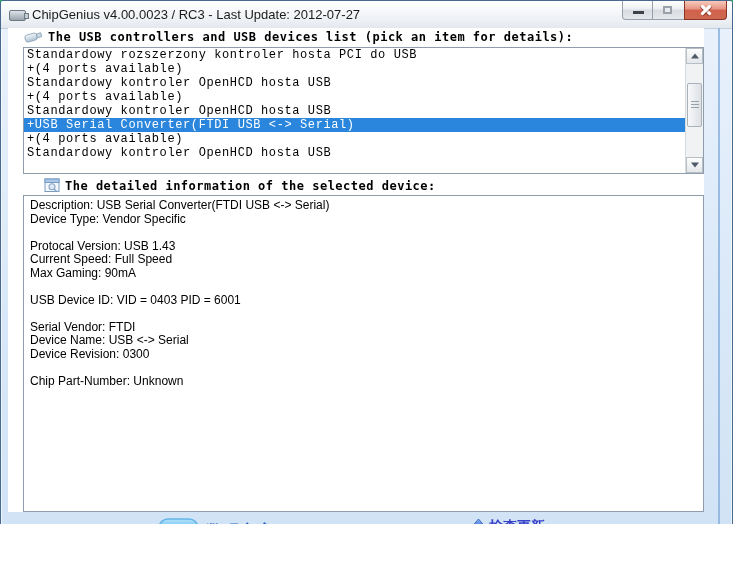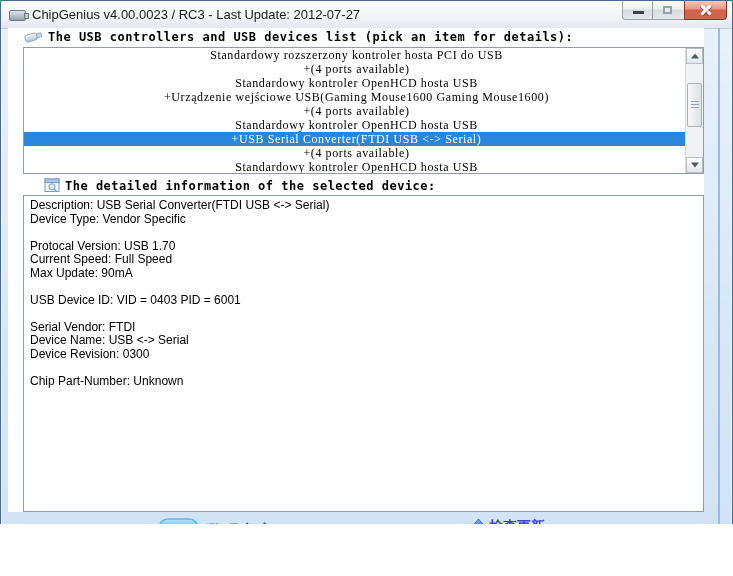--- a/index.html
+++ b/index.html
@@ -52,21 +52,21 @@
   
   .content-panel { position:absolute; left:7px; top:27px; width:696px; height:484px; background:#ffffff; }
   .group-header { position:absolute; display:flex; align-items:center; gap:5px;
     font-family:"DejaVu Sans Mono", monospace; font-weight:700; font-size:12px;
     letter-spacing:.5px; color:#000; white-space:nowrap; }
   .gh1 { left:16px; top:2px; }
   .gh2 { left:16px; top:150px;padding-left:20px; }
   .boxed { position:absolute; box-sizing:border-box; background:#fff; border:1px solid #8e9cab; }
   .listbox { left:15px; top:19px; width:681px; height:127px; }
   .list-rows { position:absolute; left:0; top:0; right:17px; bottom:0; overflow:hidden;
-    font-family:Liberation Serif, serif; font-size:12px; letter-spacing:.6px;text-align:center; }
+    font-family:Liberation Mono, monospace; font-size:12px; letter-spacing:.6px; }
   .row { height:14px; line-height:14px; padding-left:3px; white-space:pre; color:#000; cursor:default; }
   .row.selected { background:var(--selection_bg,#2a86dd); color:var(--selection_text,#fff); }
   
   .scrollbar { position:absolute; top:0; right:0; bottom:0; width:17px;
     background:#f1f2f4; border-left:1px solid #d7dbdf; }
   .sb-btn { position:absolute; left:0; right:0; height:16px; box-sizing:border-box;
     background:linear-gradient(180deg,#fdfdfd,#e4e7ea); border:1px solid #b8bec5; cursor:pointer; }
   .sb-btn.up { top:0; } .sb-btn.down { bottom:0; }
   .tri { position:absolute; left:50%; top:50%; transform:translate(-50%,-50%);
     width:0; height:0; border-left:4px solid transparent; border-right:4px solid transparent; }
@@ -129,21 +129,20 @@
           </g>
         </svg>
         <span>The USB controllers and USB devices list (pick an item for details):</span>
       </div>
 
       <div class="boxed listbox">
         <div class="list-rows">
             <div class="row">Standardowy rozszerzony kontroler hosta PCI do USB</div>
             <div class="row">+(4 ports available)</div>
             <div class="row">Standardowy kontroler OpenHCD hosta USB</div>
-            <div class="row">+Urządzenie wejściowe USB(Gaming Mouse1600 Gaming Mouse1600)</div>
             <div class="row">+(4 ports available)</div>
             <div class="row">Standardowy kontroler OpenHCD hosta USB</div>
             <div class="row selected">+USB Serial Converter(FTDI USB &lt;-&gt; Serial)</div>
             <div class="row">+(4 ports available)</div>
             <div class="row">Standardowy kontroler OpenHCD hosta USB</div>
           </div>
         <div class="scrollbar">
           <div class="sb-btn up">
               <span class="tri up"></span>
             </div>
@@ -164,23 +163,23 @@
           <line x1="10.2" y1="10.9" x2="12.6" y2="13.4" stroke="#8aa8c8" stroke-width="1.5"></line>
         </svg>
         <span>The detailed information of the selected device:</span>
       </div>
 
       <div class="boxed detailbox">
         <div>
             <div class="dline">Description: USB Serial Converter(FTDI USB &lt;-&gt; Serial)</div>
             <div class="dline">Device Type: Vendor Specific</div>
             <div class="dline">&nbsp;</div>
-            <div class="dline">Protocal Version: USB 1.70</div>
+            <div class="dline">Protocal Version: USB 1.43</div>
             <div class="dline">Current Speed: Full Speed</div>
-            <div class="dline">Max Update: 90mA</div>
+            <div class="dline">Max Gaming: 90mA</div>
             <div class="dline">&nbsp;</div>
             <div class="dline">USB Device ID: VID = 0403 PID = 6001</div>
             <div class="dline">&nbsp;</div>
             <div class="dline">Serial Vendor: FTDI</div>
             <div class="dline">Device Name: USB &lt;-&gt; Serial</div>
             <div class="dline">Device Revision: 0300</div>
             <div class="dline">&nbsp;</div>
             <div class="dline">Chip Part-Number: Unknown</div>
           </div>
       </div>

